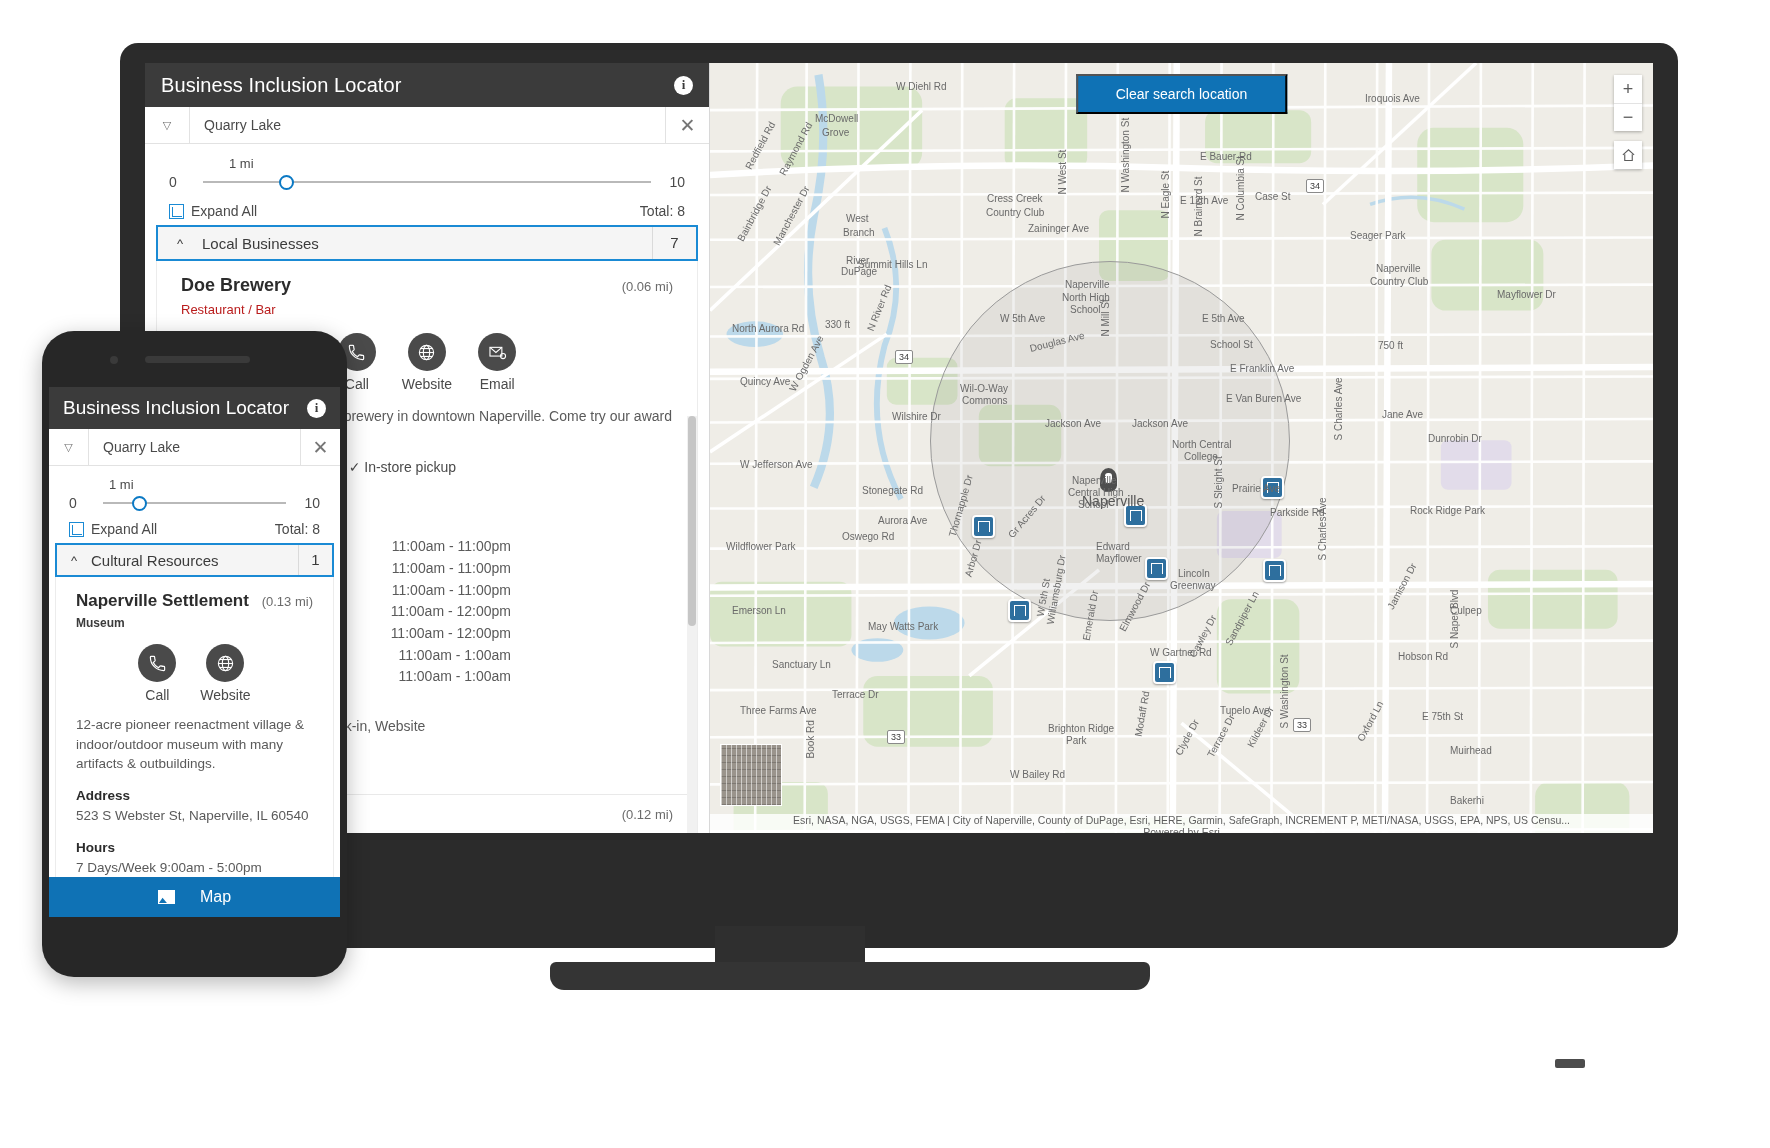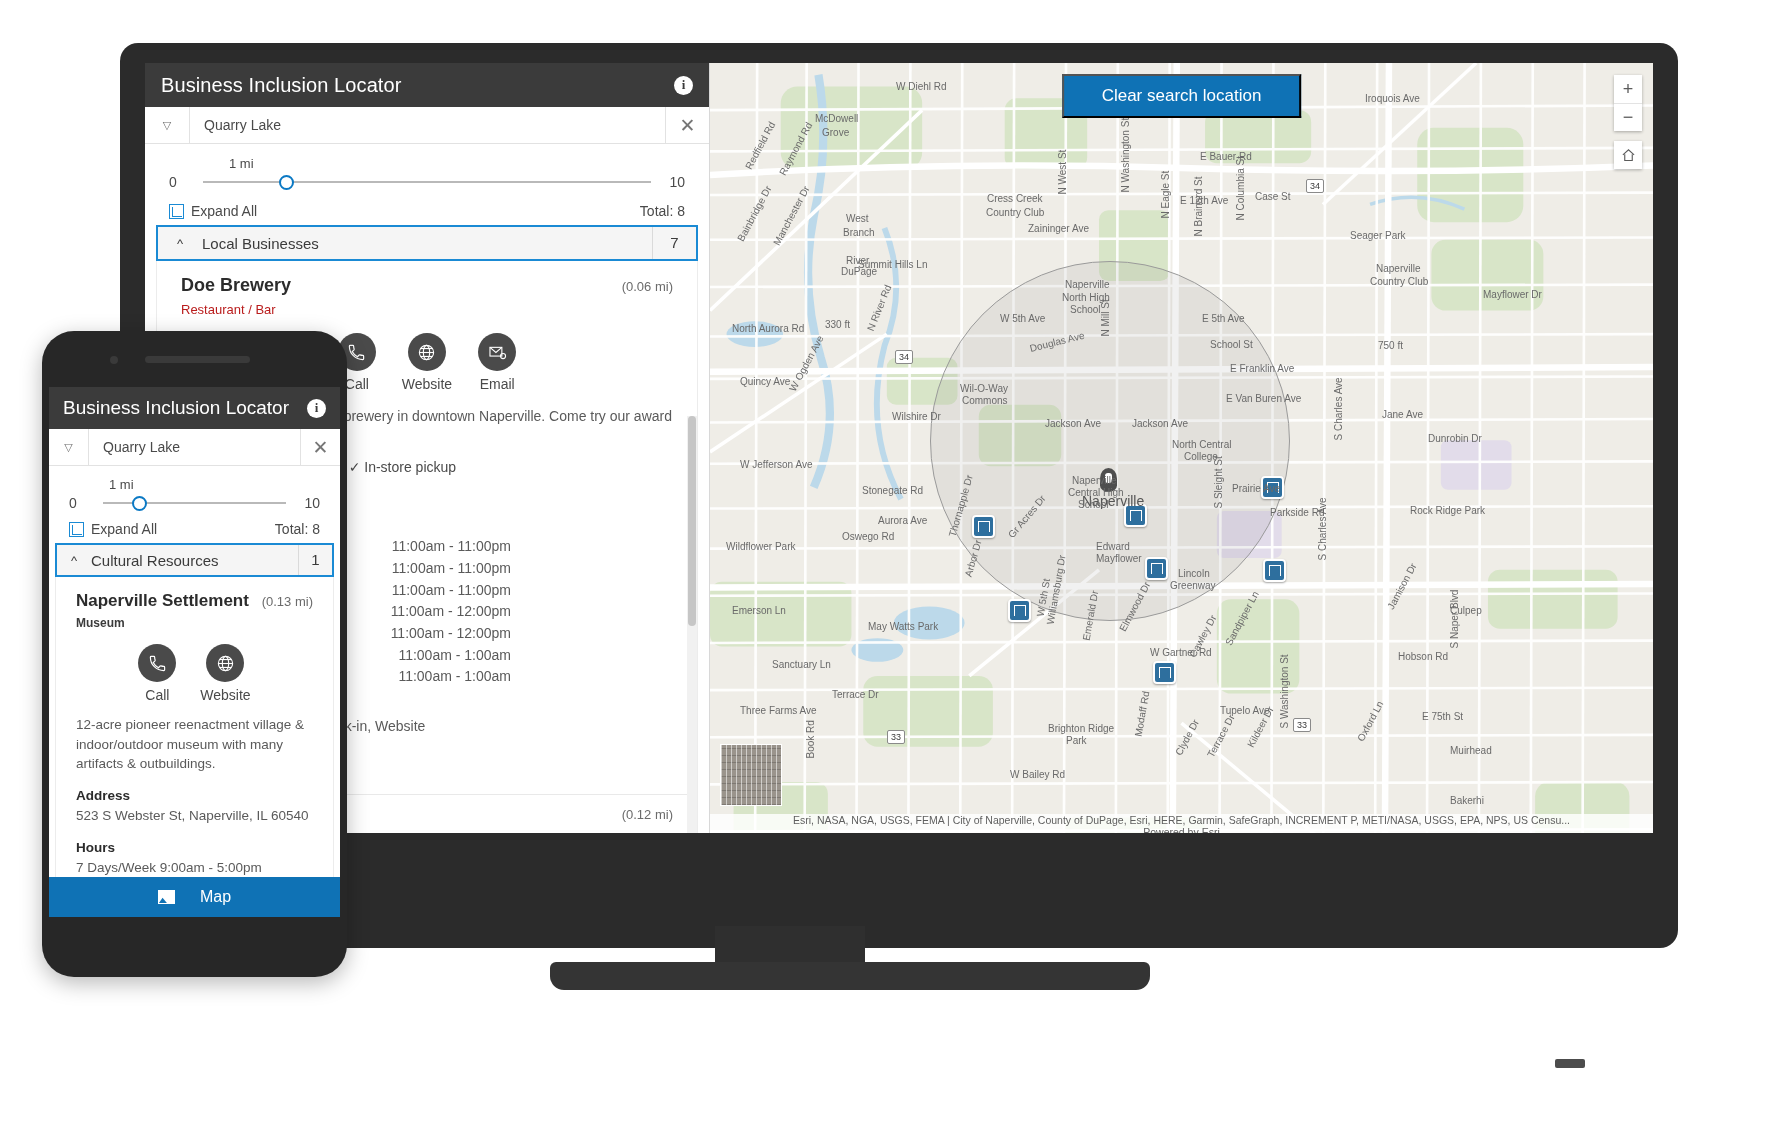--- a/index.html
+++ b/index.html
@@ -109,21 +109,21 @@
   .panel-scrollbar{
     position:absolute; right:0px; top:155px; width:10px; height:615px; background:#f1f1f1;
   }
   .panel-scrollbar .thumb{position:absolute;left:1px;top:0;width:8px;height:210px;background:#c6c6c6;border-radius:4px;}
 
   
   .map-wrap{ flex:1; position:relative; background:#eceae4; overflow:hidden;}
   .map-canvas{position:absolute;inset:0;}
   .clear-btn{
     position:absolute; left:50%; transform:translateX(-50%); top:11px;
-    background:#0f72b5; color:#fff; font-size:17px; padding:10px 38px; white-space:nowrap;
+    background:#0f72b5; color:#fff; font-size:14px; padding:10px 38px; white-space:nowrap;
   }
   .zoom-ctrls{ position:absolute; right:11px; top:12px; width:28px; background:#fff; box-shadow:0 1px 3px rgba(0,0,0,.3);}
   .zoom-ctrls div{height:28px;display:flex;align-items:center;justify-content:center;font-size:18px;color:#5b5b5b;}
   .zoom-ctrls div+div{border-top:1px solid #e3e3e3;}
   .home-ctrl{ position:absolute; right:11px; top:78px; width:28px;height:28px;background:#fff;
     box-shadow:0 1px 3px rgba(0,0,0,.3); display:flex;align-items:center;justify-content:center;color:#5b5b5b;}
   .map-attrib{
     position:absolute;left:0;right:0;bottom:0;height:19px;background:rgba(255,255,255,.82);
     display:flex;align-items:center;justify-content:space-between;padding:0 8px;
     font-size:10.5px;color:#5f5f5f; white-space:nowrap; overflow:hidden;flex-direction:column;
@@ -515,21 +515,21 @@
           <div class="map-label" style="left: 488px; top: 168px; transform: rotate(-90deg); transform-origin: left center;">N Brainard St</div>
           <div class="map-label" style="left: 136px; top: 150px; transform-origin: left center;">West</div>
           <div class="map-label" style="left: 133px; top: 164px; transform-origin: left center;">Branch</div>
           <div class="map-label" style="left: 131px; top: 188px; transform-origin: left center; margin-top: 15px;">DuPage</div>
           <div class="map-label" style="left: 136px; top: 192px; transform-origin: left center;">River</div>
           <div class="map-label" style="left: 355px; top: 216px; transform-origin: left center;">Naperville</div>
           <div class="map-label" style="left: 352px; top: 229px; transform-origin: left center;">North High</div>
           <div class="map-label" style="left: 360px; top: 241px; transform-origin: left center;">School</div>
           <div class="map-label" style="left: 666px; top: 200px; transform-origin: left center;">Naperville</div>
           <div class="map-label" style="left: 660px; top: 213px; transform-origin: left center;">Country Club</div>
-          <div class="map-label" style="left: 773px; top: 226px; transform-origin: left center;">Mayflower Dr</div>
+          <div class="map-label" style="left: 740px; top: 226px; transform-origin: left center; padding-left: 47px;">Mayflower Dr</div>
           <div class="map-label" style="left: 22px; top: 260px; transform-origin: left center;">North Aurora Rd</div>
           <div class="map-label" style="left: 115px; top: 256px; transform-origin: left center;">330 ft</div>
           <div class="map-label" style="left: 160px; top: 262px; transform: rotate(-68deg); transform-origin: left center;">N River Rd</div>
           <div class="map-label" style="left: 290px; top: 250px; transform-origin: left center;">W 5th Ave</div>
           <div class="map-label" style="left: 492px; top: 250px; transform-origin: left center;">E 5th Ave</div>
           <div class="map-label" style="left: 395px; top: 268px; transform: rotate(-90deg); transform-origin: left center;">N Mill St</div>
           <div class="map-label" style="left: 320px; top: 280px; transform: rotate(-14deg); transform-origin: left center;">Douglas Ave</div>
           <div class="map-label" style="left: 500px; top: 276px; transform-origin: left center;">School St</div>
           <div class="map-label" style="left: 668px; top: 277px; transform-origin: left center;">750 ft</div>
           <div class="map-label" style="left: 520px; top: 300px; transform-origin: left center;">E Franklin Ave</div>

